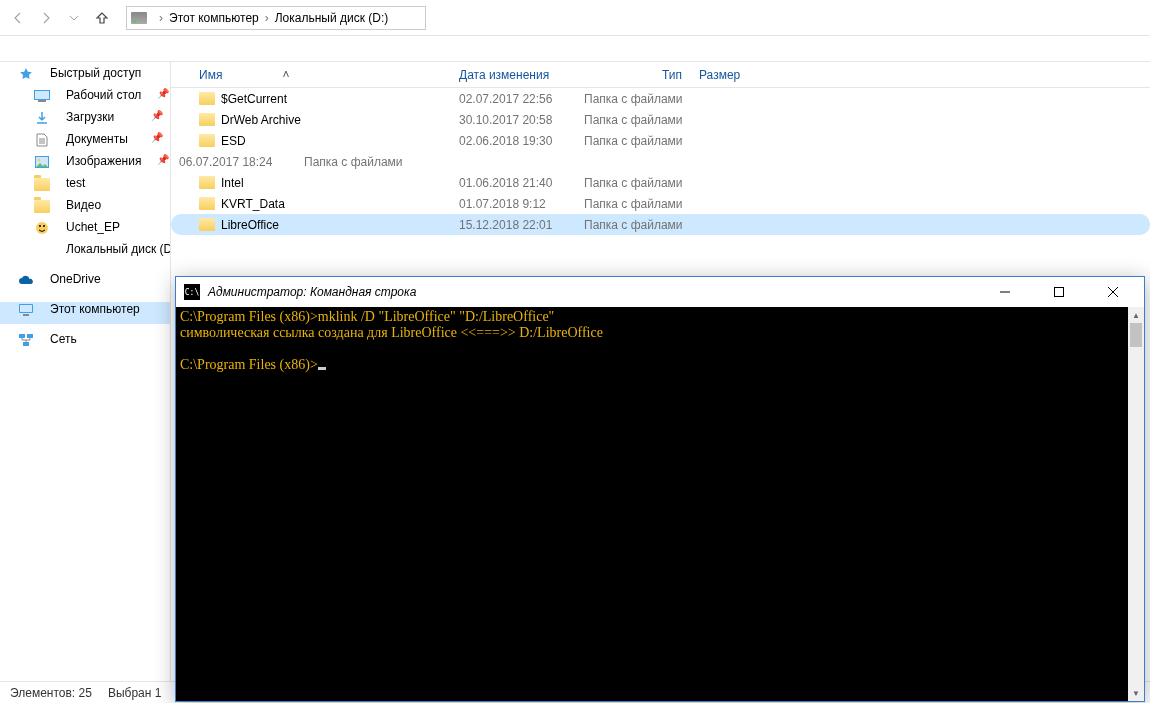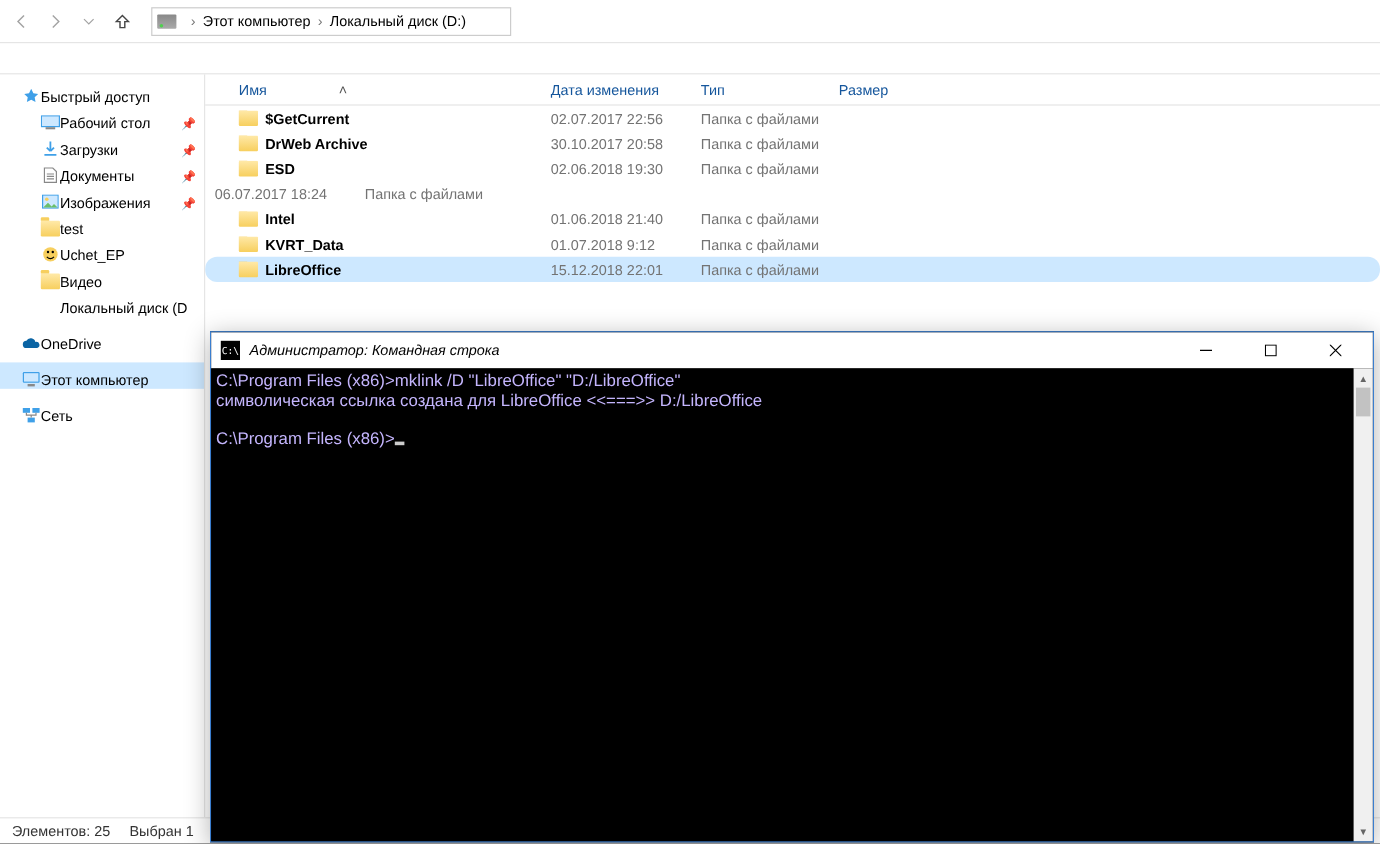--- a/index.html
+++ b/index.html
@@ -17,55 +17,55 @@
 .crumb { display: flex; align-items: center; }
 .crumb span { color: #000; }
 .crumb .sep { margin: 0 6px; color: #777; }
 
 
 .toolbar { height: 26px; border-bottom: 1px solid #e5e5e5; }
 
 
 .main { display: flex; height: calc(100% - 36px - 26px - 22px); }
 .sidebar { width: 170px; padding: 4px 0; overflow:hidden; }
-.side-item { display: flex; align-items: flex-end; height: 22px; padding: 0 6px 0 18px; gap: 0; white-space: nowrap; }
+.side-item { display: flex; align-items: flex-start; height: 22px; padding: 0 6px 0 18px; gap: 16px; white-space: nowrap; }
 .side-item.sub { padding-left: 34px; }
 .side-item.sel { background: #cde8ff; }
 .side-item .pin { margin-left: auto; color: #777; font-size: 10px; }
 .side-group-sep { height: 8px; }
 .ic { width: 16px; height: 16px; display:inline-flex; align-items:center; justify-content:center; flex:0 0 16px;}
 
 
 .list-area { flex: 1; border-left: 1px solid #e5e5e5; position: relative; }
 .list-header { display: flex; height: 26px; border-bottom: 1px solid #e5e5e5; align-items:center;}
 .list-header .col { padding: 0 8px; color: #15569c; display:flex; align-items:center; height:100%; border-right: 1px solid transparent;}
 .list-header .col.sorted .arrow { margin-left: 60px; color:#555;}
 .col-name { width: 260px; margin-left: 20px; }
 .col-date { width: 125px; }
-.col-type { width: 115px; }
+.col-type { width: 115px; justify-content: flex-end; }
 .col-size { width: 80px; }
 .rows { }
 .row { display: flex; height: 21px; align-items: center; }
 .row.sel { background: #cde8ff; border-radius: 10px; }
 .row .cell { padding: 0 8px; overflow:hidden; text-overflow:ellipsis; white-space:nowrap;}
 .row .cell.date, .row .cell.type { color: #737373; }
-.row .cell.name { display:flex; align-items:center; gap:6px;font-weight:bold;}
+.row .cell.name { display:flex; align-items:center; gap:6px;}
 .folder-ic { width:16px; height:13px; background: linear-gradient(#ffe9a8,#f7cf5e); border-radius:1px; position:relative; display:inline-block;}
 .folder-ic:before{content:'';position:absolute;top:-3px;left:0;width:7px;height:3px;background:#f7cf5e;border-radius:1px 1px 0 0;}
 
 
 .statusbar { position:absolute; bottom:0; left:0; right:0; height: 22px; border-top: 1px solid #e5e5e5; display:flex; align-items:center; padding:0 10px; gap:16px; color:#333;}
 
 
 .cmd { position: absolute; left: 175px; top: 276px; width: 970px; height: 426px; background:#000; border:1px solid #3a7ecf; box-shadow: 0 4px 20px rgba(0,0,0,.3);}
 .cmd-title { height: 30px; background:#fff; display:flex; align-items:center; padding:0 8px; gap:8px;}
 .cmd-title .t-ic { width:16px;height:16px;background:#000;color:#fff;font-size:8px;display:flex;align-items:center;justify-content:center;font-family:monospace;}
 .cmd-title .t-txt { flex:1; color:#000; font-size:12px;font-style:italic;}
 .cmd-title .win-btn { width:46px; height:30px; display:flex; align-items:center; justify-content:center;}
-.cmd-body { position:absolute; top:30px; left:0; right:16px; bottom:0; background:#000; color:#c4b5fd; font-family: Liberation Sans, sans-serif; font-size:14px; padding:2px 4px; white-space:pre; line-height:16px;}
+.cmd-body { position:absolute; top:30px; left:0; right:16px; bottom:0; background:#000; color:#eab308; font-family: Liberation Serif, serif; font-size:14px; padding:2px 4px; white-space:pre; line-height:16px;}
 .cmd-scroll { position:absolute; top:30px; right:0; bottom:0; width:16px; background:#f0f0f0;}
 .cmd-scroll .up,.cmd-scroll .dn{height:16px;display:flex;align-items:center;justify-content:center;color:#666;font-size:8px;}
 .cmd-scroll .dn{position:absolute;bottom:0;left:0;right:0;}
 .cmd-scroll .thumb{position:absolute;top:16px;left:2px;right:2px;height:24px;background:#c2c2c2;}
 .cursor{display:inline-block;width:8px;height:3px;background:#ccc;vertical-align:baseline;margin-bottom:-1px;}
 </style>
 </head>
 <body>
 
 <div class="navbar">
@@ -158,34 +158,34 @@
           <span class="pin">📌</span>
         </div>
         <div class="side-item sub">
           <span class="ic">
             <span class="folder-ic"></span>
           </span>
           <span>test</span>
         </div>
         <div class="side-item sub">
           <span class="ic">
+            <span class="folder-ic"></span>
+          </span>
+          <span>Видео</span>
+        </div>
+        <div class="side-item sub">
+          <span class="ic">
             <svg width="14" height="14" viewBox="0 0 14 14">
               <circle cx="7" cy="7" r="6" fill="#f7cf5e"></circle>
               <circle cx="5" cy="5" r="1" fill="#000"></circle>
               <circle cx="9" cy="5" r="1" fill="#000"></circle>
               <path d="M4 9q3 3 6 0" stroke="#000" fill="none"></path>
             </svg>
           </span>
           <span>Uchet_EP</span>
-        </div>
-        <div class="side-item sub">
-          <span class="ic">
-            <span class="folder-ic"></span>
-          </span>
-          <span>Видео</span>
         </div>
         <div class="side-item sub">
           <span class="ic">
             <span class="drive-ic" style="width:16px;height:10px"></span>
           </span>
           <span>Локальный диск (D</span>
         </div>
       </div>
     <div class="side-group-sep"></div>
     <div class="side-item">

